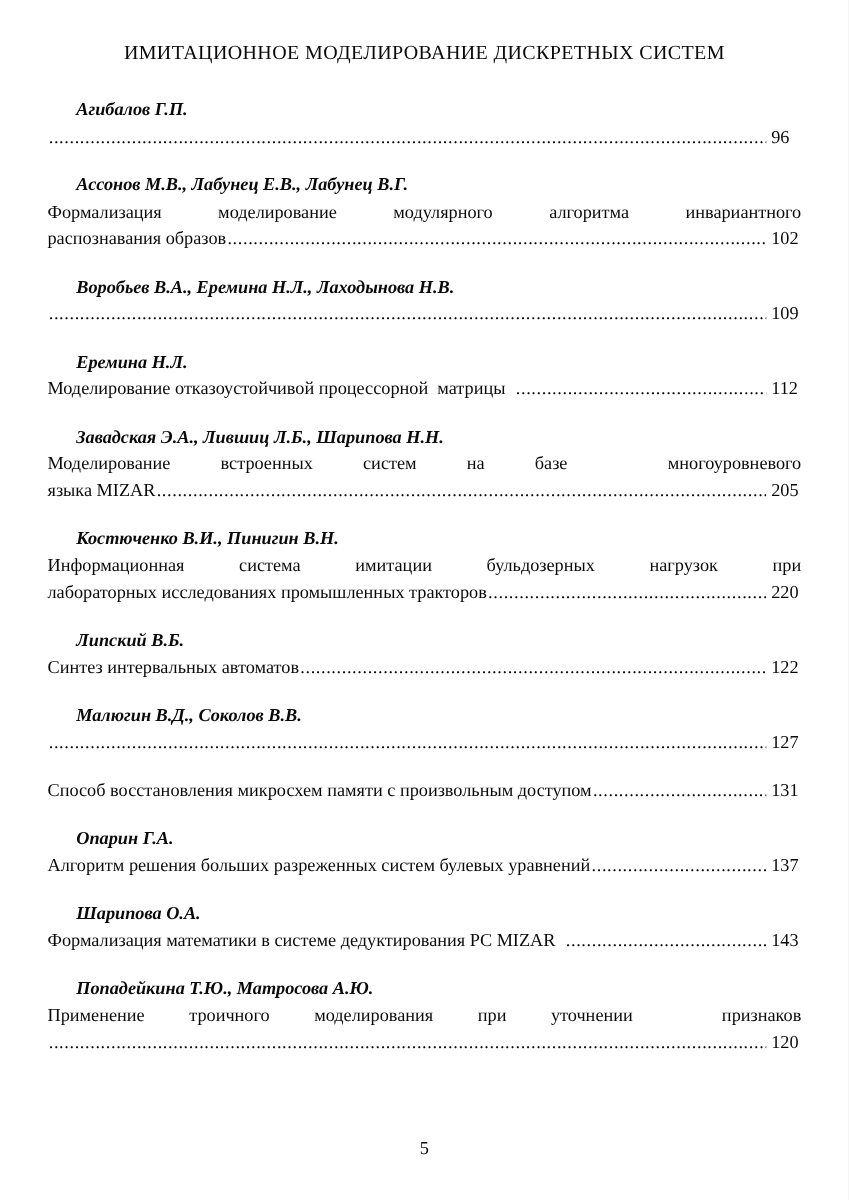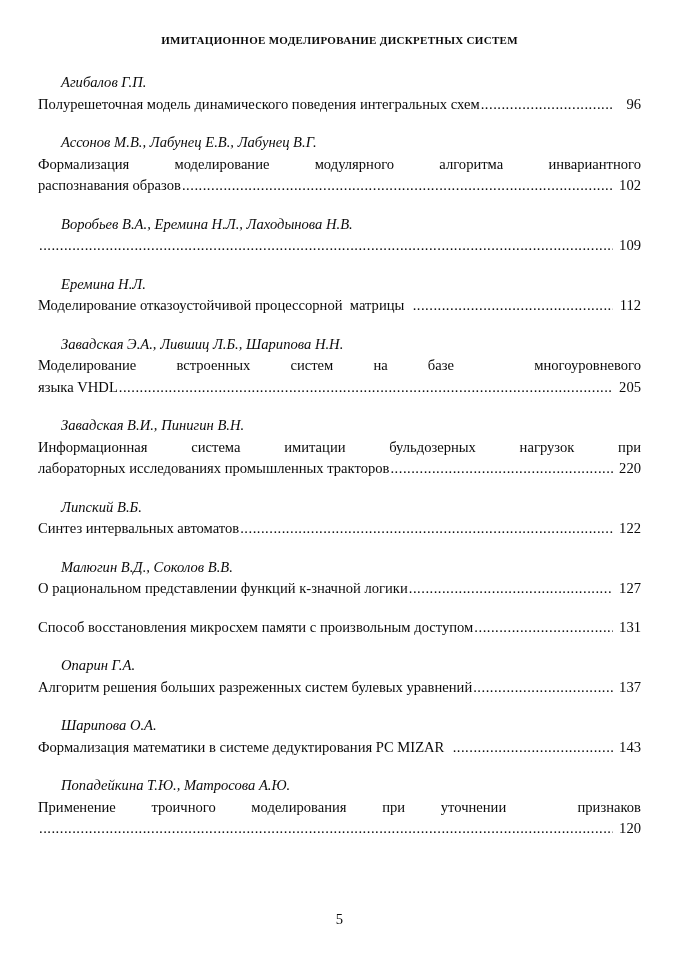--- a/index.html
+++ b/index.html
@@ -15,36 +15,37 @@
     background: #ffffff;
     box-sizing: border-box;
     padding: 26px 38px 20px 38px;
     font-family: "Liberation Serif", "DejaVu Serif", serif;
     font-size: 14.6px;
     color: #0a0a0a;
     overflow: hidden;
   }
   .doc-title {
     text-align: center;
-    font-weight: bold;
-    font-size: 11px;
+    font-weight: normal;
+    font-size: 16px;
     letter-spacing: 0.3px;
     margin: 8px 0 26px 0;
   }
   .toc-list {
     display: block;
   }
   .entry {
     margin-bottom: 17px;
   }
   .authors {
     font-style: italic;
     padding-left: 23px;
     line-height: 21.5px;
     white-space: pre-wrap;
+    font-weight: bold;
   }
   .title-line {
     line-height: 21.5px;
     white-space: pre-wrap;
   }
   .title-line.justify {
     text-align: justify;
     text-align-last: justify;
   }
   .title-line.last {
@@ -60,21 +61,20 @@
     overflow: hidden;
     white-space: nowrap;
     margin: 0 1px;
   }
   .leader::after {
     content: "......................................................................................................................................................................................................................";
     letter-spacing: 0.5px;
   }
   .pagenum {
     flex: 0 0 auto;
-    text-align: right;
     min-width: 24px;
     padding-left: 3px;
   }
   .footer-pagenum {
     position: absolute;
     bottom: 32px;
     left: 0;
     width: 100%;
     text-align: center;
     font-size: 14.6px;
@@ -83,21 +83,21 @@
 </head>
 <body>
 
 <div class="page">
   <div class="doc-title">ИМИТАЦИОННОЕ МОДЕЛИРОВАНИЕ ДИСКРЕТНЫХ СИСТЕМ</div>
 
   <div class="toc-list">
   <div class="entry">
     <div class="authors">Агибалов Г.П.</div>
     <div class="lines">
-          <div class="title-line last"><span class="title-text">Полурешеточная модель динамического поведения интегральных схем</span><span class="leader"></span><span class="pagenum">96</span></div>
+          <div class="title-line last"><span class="leader"></span><span class="pagenum">96</span></div>
         </div>
   </div>
 
   <div class="entry">
     <div class="authors">Ассонов М.В., Лабунец Е.В., Лабунец В.Г.</div>
     <div class="lines">
           <div class="title-line justify">Формализация моделирование модулярного алгоритма инвариантного</div>
           <div class="title-line last"><span class="title-text">распознавания образов</span><span class="leader"></span><span class="pagenum">102</span></div>
         </div>
   </div>
@@ -113,43 +113,43 @@
     <div class="authors">Еремина Н.Л.</div>
     <div class="lines">
           <div class="title-line last"><span class="title-text">Моделирование отказоустойчивой процессорной  матрицы  </span><span class="leader"></span><span class="pagenum">112</span></div>
         </div>
   </div>
 
   <div class="entry">
     <div class="authors">Завадская Э.А., Лившиц Л.Б., Шарипова Н.Н.</div>
     <div class="lines">
           <div class="title-line justify">Моделирование встроенных систем на базе  многоуровневого</div>
-          <div class="title-line last"><span class="title-text">языка VHDL</span><span class="leader"></span><span class="pagenum">205</span></div>
+          <div class="title-line last"><span class="title-text">языка MIZAR</span><span class="leader"></span><span class="pagenum">205</span></div>
         </div>
   </div>
 
   <div class="entry">
-    <div class="authors">Завадская В.И., Пинигин В.Н.</div>
+    <div class="authors">Костюченко В.И., Пинигин В.Н.</div>
     <div class="lines">
           <div class="title-line justify">Информационная система имитации бульдозерных нагрузок при</div>
           <div class="title-line last"><span class="title-text">лабораторных исследованиях промышленных тракторов</span><span class="leader"></span><span class="pagenum">220</span></div>
         </div>
   </div>
 
   <div class="entry">
     <div class="authors">Липский В.Б.</div>
     <div class="lines">
           <div class="title-line last"><span class="title-text">Синтез интервальных автоматов</span><span class="leader"></span><span class="pagenum">122</span></div>
         </div>
   </div>
 
   <div class="entry">
     <div class="authors">Малюгин В.Д., Соколов В.В.</div>
     <div class="lines">
-          <div class="title-line last"><span class="title-text">О рациональном представлении функций к-значной логики</span><span class="leader"></span><span class="pagenum">127</span></div>
+          <div class="title-line last"><span class="leader"></span><span class="pagenum">127</span></div>
         </div>
   </div>
 
   <div class="entry">
     <div class="lines">
           <div class="title-line last"><span class="title-text">Способ восстановления микросхем памяти с произвольным доступом</span><span class="leader"></span><span class="pagenum">131</span></div>
         </div>
   </div>
 
   <div class="entry">

